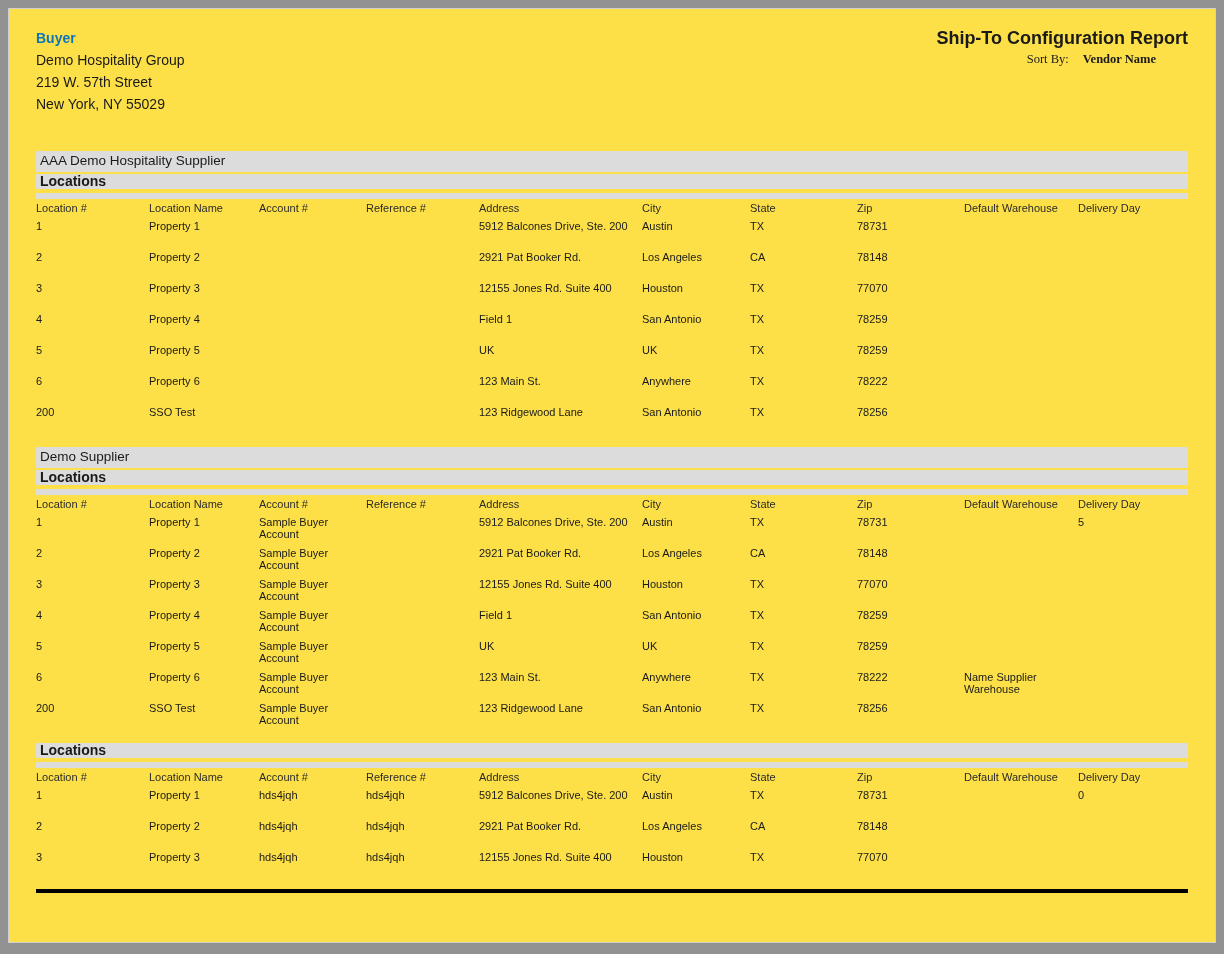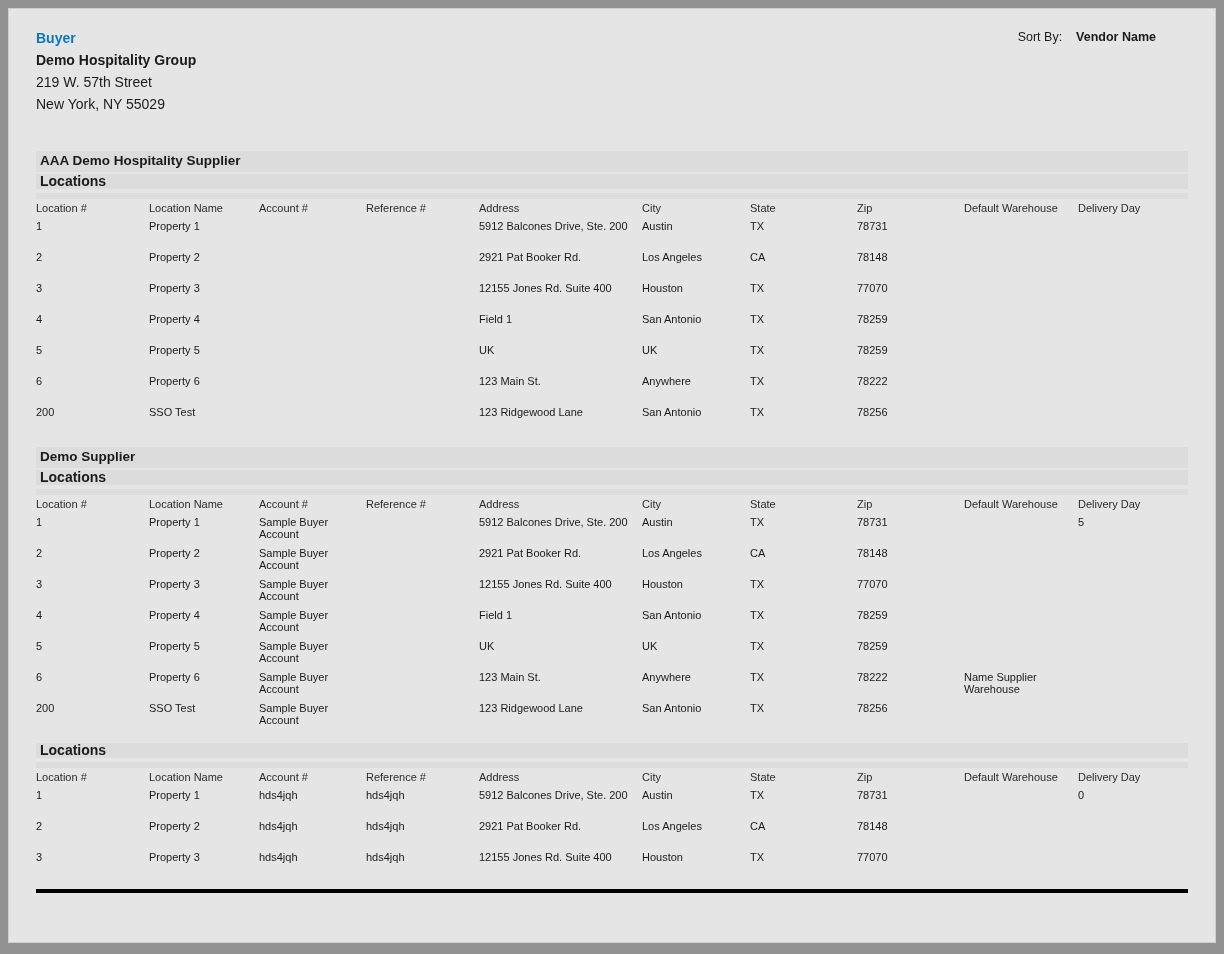--- a/index.html
+++ b/index.html
@@ -7,49 +7,49 @@
     width: 1224px; height: 954px;
     background: #929292;
     font-family: "Liberation Sans", sans-serif;
     color: #1a1a1a;
     position: relative;
     overflow: hidden;
   }
   .page {
     position: absolute;
     left: 8px; top: 8px; right: 8px; bottom: 11px;
-    background: #e5e5e5;
+    background: #fde047;
     border: 1px solid #cfcfcf;
     box-sizing: border-box;
     overflow: hidden;
   }
   .content {
     padding: 0 27px;
   }
   
   .report-header {
     display: flex;
     justify-content: space-between;
     margin-top: 18px;
     height: 124px;
   }
   .buyer-block { line-height: 22px; font-size: 14px; }
   .buyer-label { color: #0b76bc; font-weight: bold; }
-  .buyer-name { font-weight: bold; text-align: center; }
+  .buyer-name { font-weight: normal; text-align: center; }
   .title-block { text-align: right; }
   .report-title { font-size: 18px; font-weight: bold; line-height: 22px; }
-  .sort-row { font-size: 12.5px; margin-top: 3px; padding-right: 32px; }
+  .sort-row { font-size: 12.5px; margin-top: 3px; padding-right: 32px; font-family: Liberation Serif, serif; }
   .sort-label { margin-right: 14px; }
   .sort-value { font-weight: bold; }
   
   .vendor-section { margin-top: 0; }
   .vendor-section + .vendor-section { margin-top: 12px; }
   .band-title {
     background: #dcdcdc;
-    font-size: 13.5px; font-weight: bold;
+    font-size: 13.5px; font-weight: normal;
     padding: 2px 4px 3px 4px;
     line-height: 16px;
   }
   .band-locations {
     background: #dcdcdc;
     font-size: 14px; font-weight: bold;
     padding: 1px 4px 2px 4px;
     margin-top: 2px;
     line-height: 12px;
   }
@@ -103,20 +103,21 @@
   <div class="content">
 
     <div class="report-header">
       <div class="buyer-block">
         <div class="buyer-label">Buyer</div>
         <div class="buyer-name">Demo Hospitality Group</div>
         <div class="buyer-address-line1">219 W. 57th Street</div>
         <div class="buyer-address-line2">New York, NY 55029</div>
       </div>
       <div class="title-block">
+        <div class="report-title">Ship-To Configuration Report</div>
         <div class="sort-row">
           <span class="sort-label">Sort By:</span><span class="sort-value">Vendor Name</span>
         </div>
       </div>
     </div>
 
     <div>
   <section class="vendor-section">
     <div class="band-title">AAA Demo Hospitality Supplier</div>
     <div class="band-locations">Locations</div>

